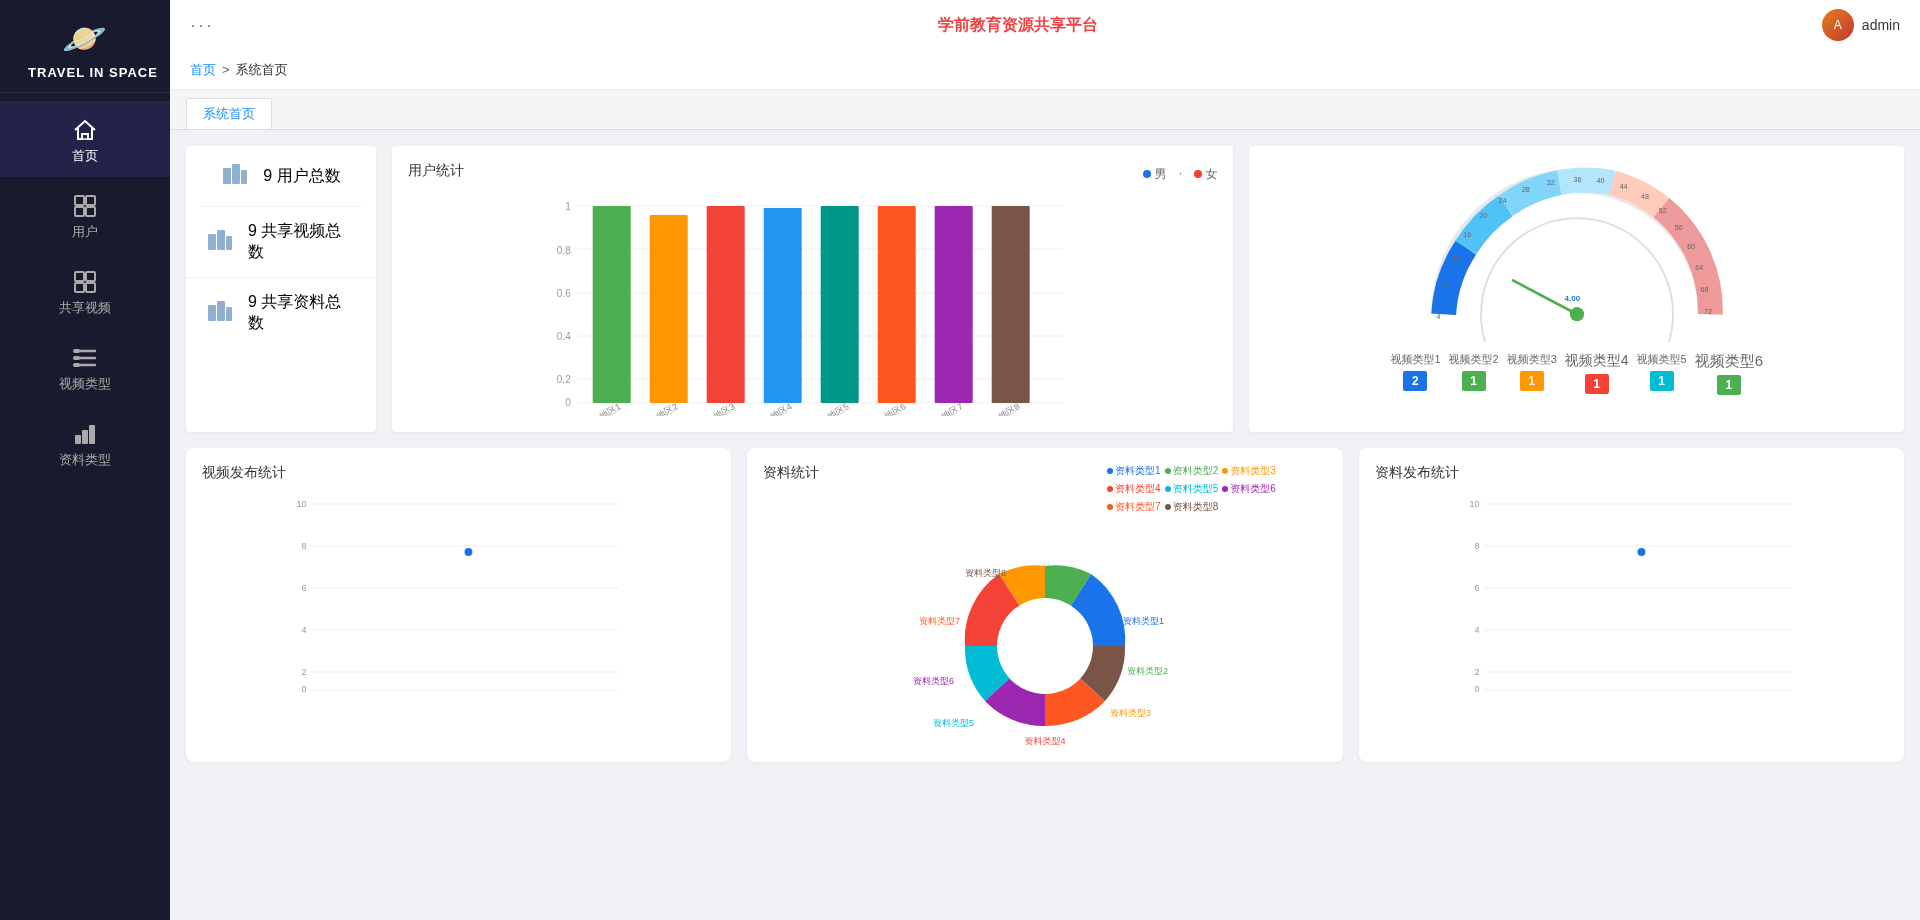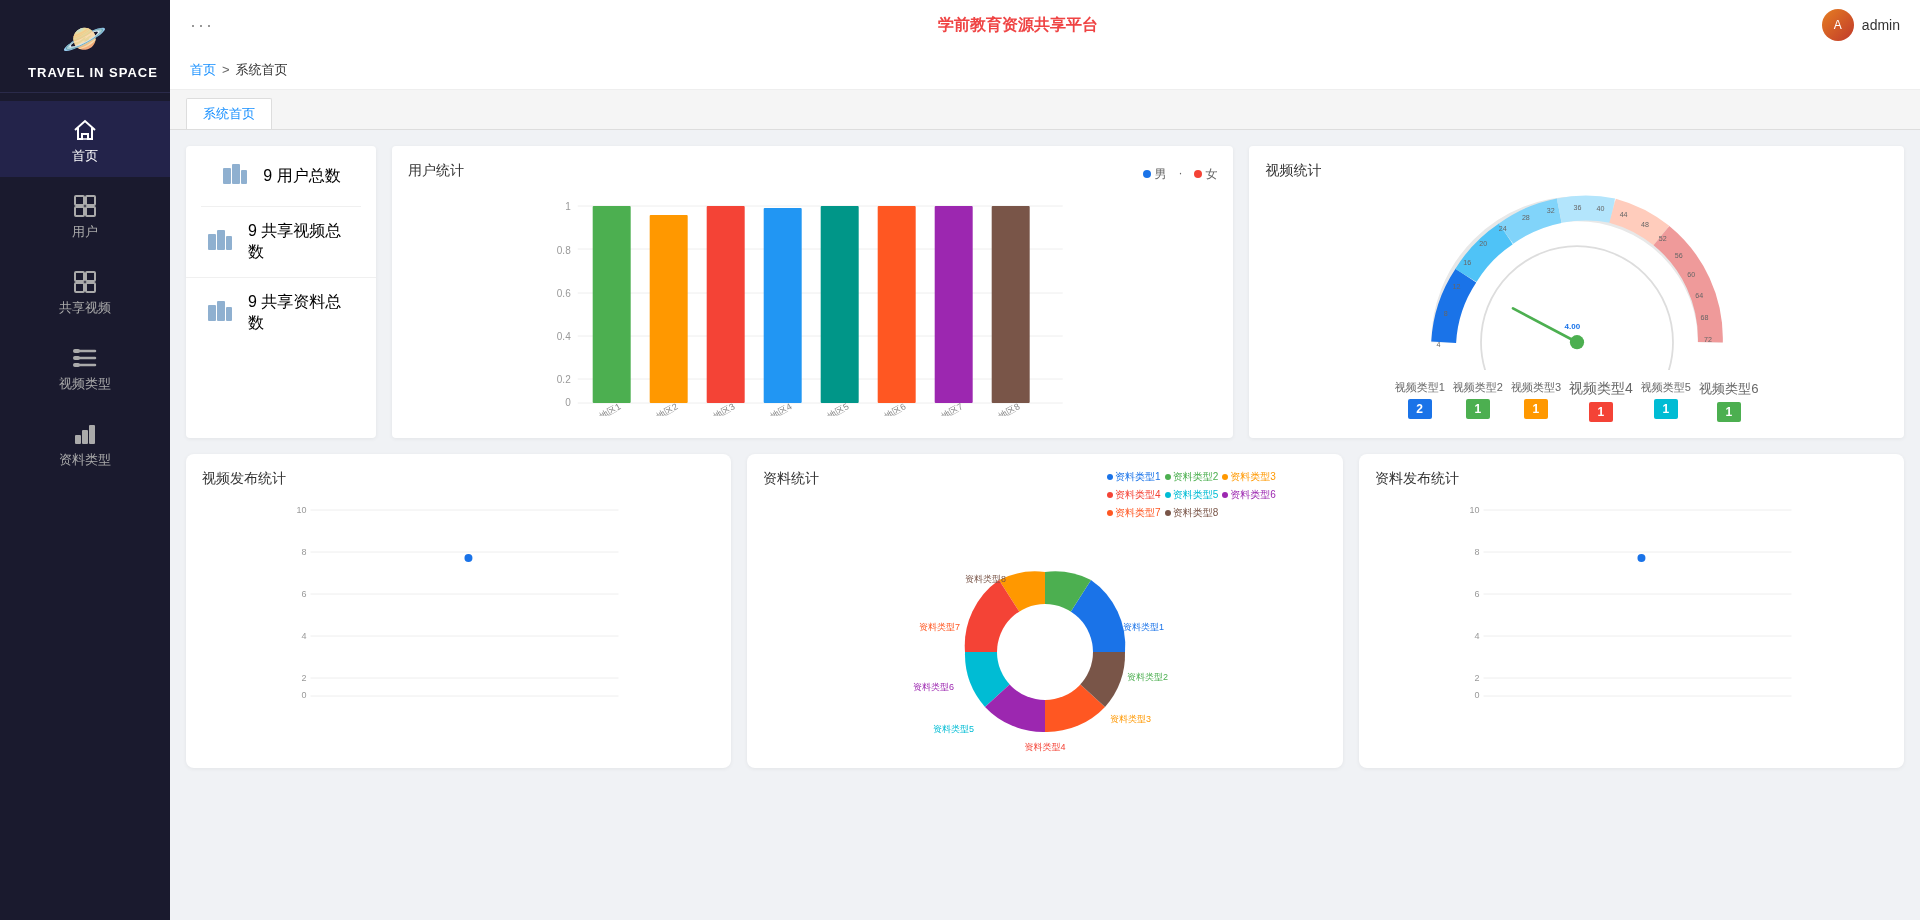--- a/index.html
+++ b/index.html
@@ -398,21 +398,20 @@
             <text x="230" y="218" font-size="9" fill="#888" text-anchor="middle" transform="rotate(-30 230 218)">地区4</text>
             <text x="287" y="218" font-size="9" fill="#888" text-anchor="middle" transform="rotate(-30 287 218)">地区5</text>
             <text x="344" y="218" font-size="9" fill="#888" text-anchor="middle" transform="rotate(-30 344 218)">地区6</text>
             <text x="401" y="218" font-size="9" fill="#888" text-anchor="middle" transform="rotate(-30 401 218)">地区7</text>
             <text x="458" y="218" font-size="9" fill="#888" text-anchor="middle" transform="rotate(-30 458 218)">地区8</text>
           </svg>
         </div>
       </div>
 
       <div class="chart-card" style="width:580px;min-width:400px;">
-        <h3>视频统计</h3>
         <div class="gauge-container">
           <svg viewBox="0 0 360 200" width="320" height="180">
 
             <defs>
               <clipPath id="gaugeClip">
                 <rect x="0" y="0" width="360" height="200"></rect>
               </clipPath>
             </defs>
 
             <path d="M 30,170 A 150,150 0 0,1 330,170" fill="none" stroke="#e8e8e8" stroke-width="28"></path>
@@ -465,21 +464,21 @@
             </div>
             <div class="legend-item">
               <span style="font-size:14px;color:#666;">视频类型4</span>
               <div class="legend-badge" style="background:#f44336;">1</div>
             </div>
             <div class="legend-item">
               <span style="font-size:11px;color:#666;">视频类型5</span>
               <div class="legend-badge" style="background:#00bcd4;">1</div>
             </div>
             <div class="legend-item">
-              <span style="font-size:13px;color:#666;font-family:Liberation Mono, monospace;">视频类型6</span>
+              <span style="font-size:15px;color:#666;">视频类型6</span>
               <div class="legend-badge" style="background:#4caf50;">1</div>
             </div>
           </div>
         </div>
       </div>
     </div>
 
     <div class="bottom-row">
 
       <div class="bottom-chart-card" style="flex:1;">

